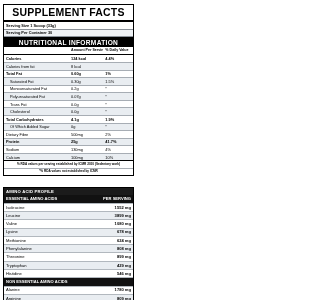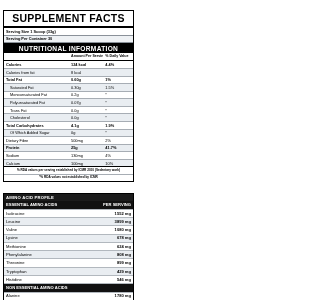--- a/index.html
+++ b/index.html
@@ -5,21 +5,21 @@
   html,body{margin:0;padding:0;background:#ffffff;}
   body{
     width:137px;height:300px;
     font-family:"Liberation Sans","DejaVu Sans",sans-serif;
     color:#000;
     -webkit-font-smoothing:none;
   }
   .label{
     width:137px;height:300px;
     box-sizing:border-box;
-    padding:10px 3px 0 3px;
+    padding:4px 3px 0 3px;
     background:#fff;
     position:relative;
   }
 
   
   .panel{
     border:1px solid #000;
     box-sizing:border-box;
     width:100%;
   }

